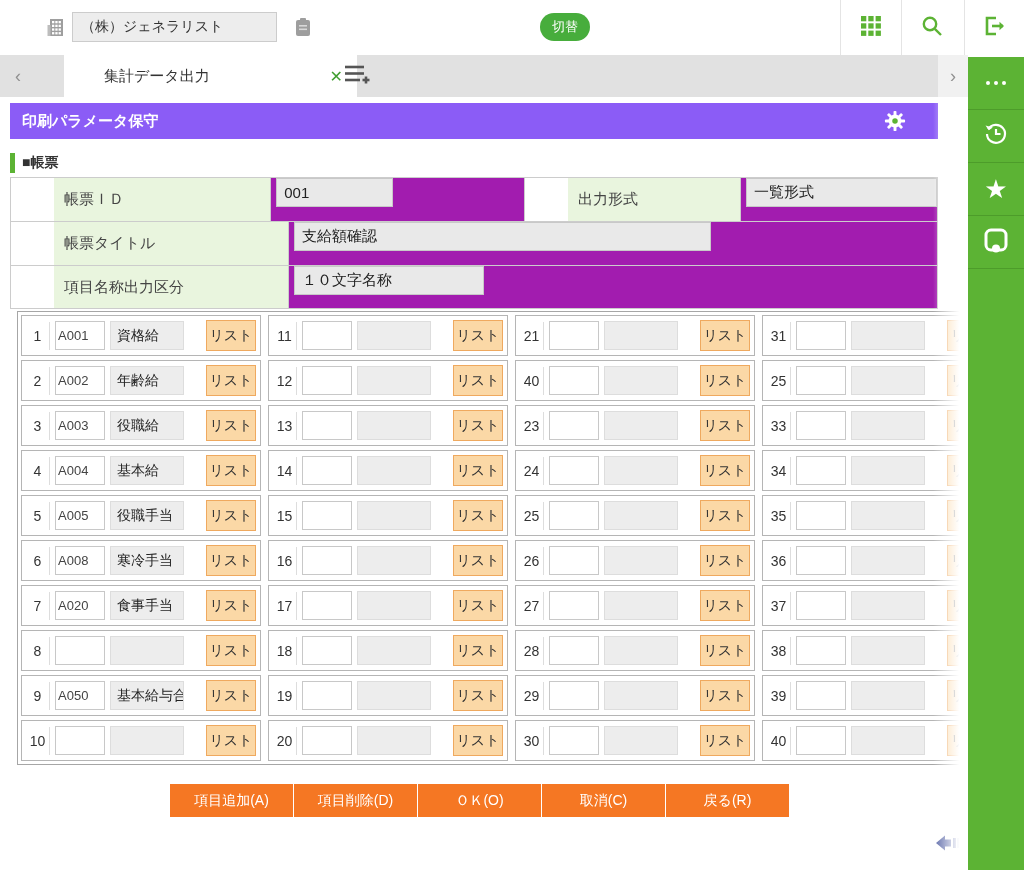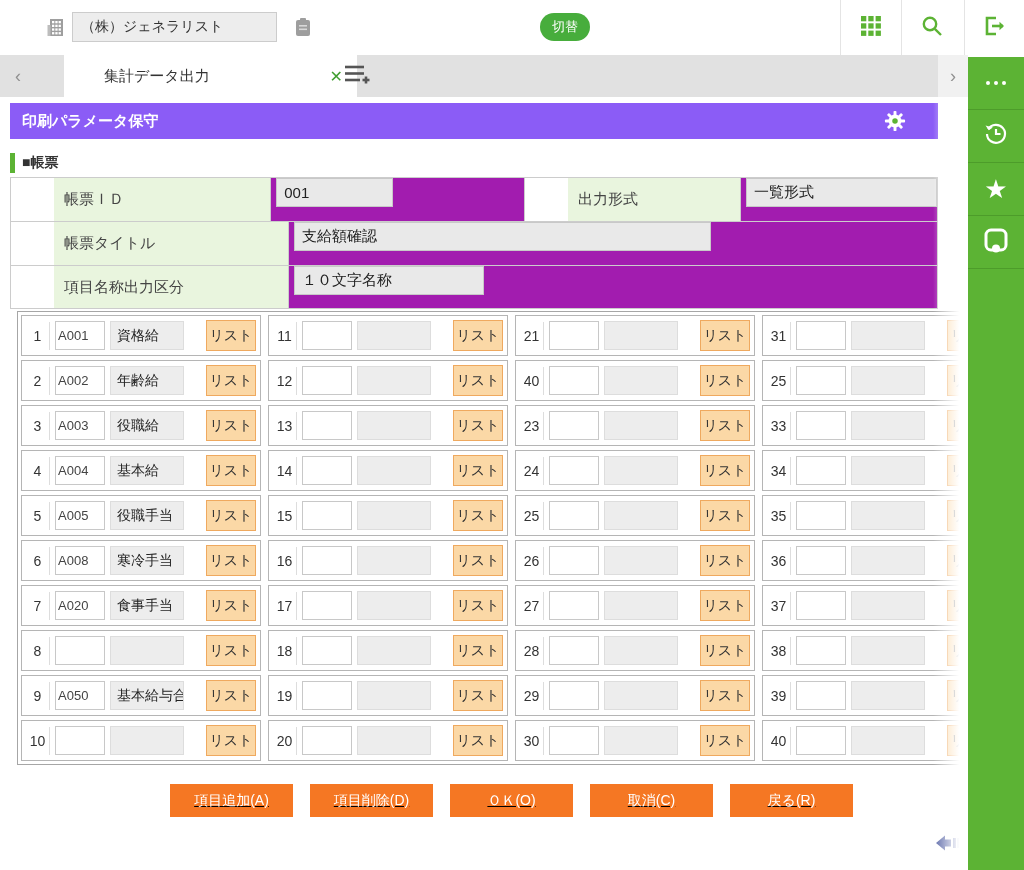--- a/index.html
+++ b/index.html
@@ -74,21 +74,21 @@
   .item-no { width:24px; text-align:center; font-size:14px; color:#333;
     border-right:1px solid #ddd; margin-right:5px; height:28px; line-height:28px; }
   .item-code { width:50px; height:29px; border:1px solid #c8c8c8; background:#fff; font-size:13px;
     color:#444; padding:0 2px; margin-right:5px; font-family:inherit; }
   .item-name { flex:1; height:29px; background:#ededed; border:1px solid #ddd; font-size:14px;
     color:#222; line-height:27px; padding:0 6px; margin-right:22px; white-space:nowrap; overflow:hidden; }
   .item-list-btn { width:50px; height:31px; background:#fbd8a6; border:1px solid #efa95f;
     font-size:14px; color:#333; cursor:pointer; font-family:inherit; }
 
   
-  .actions { position:absolute; left:170px; top:687px; display:flex; gap:17px;text-decoration:underline; }
+  .actions { position:absolute; left:170px; top:687px; display:flex; gap:1px; }
   .action-btn { width:123px; height:33px; background:#f57723; color:#fff; border:none;
     font-size:14px; cursor:pointer; font-family:inherit; }
 
   .collapse-handle { position:absolute; left:936px; top:737px; width:26px; height:18px; cursor:pointer; }
 
   .fade-right { position:absolute; left:933px; top:0; width:35px; height:773px; pointer-events:none;
     background:linear-gradient(to right, rgba(255,255,255,0), #ffffff 75%); }
 </style>
 </head>
 <body>

